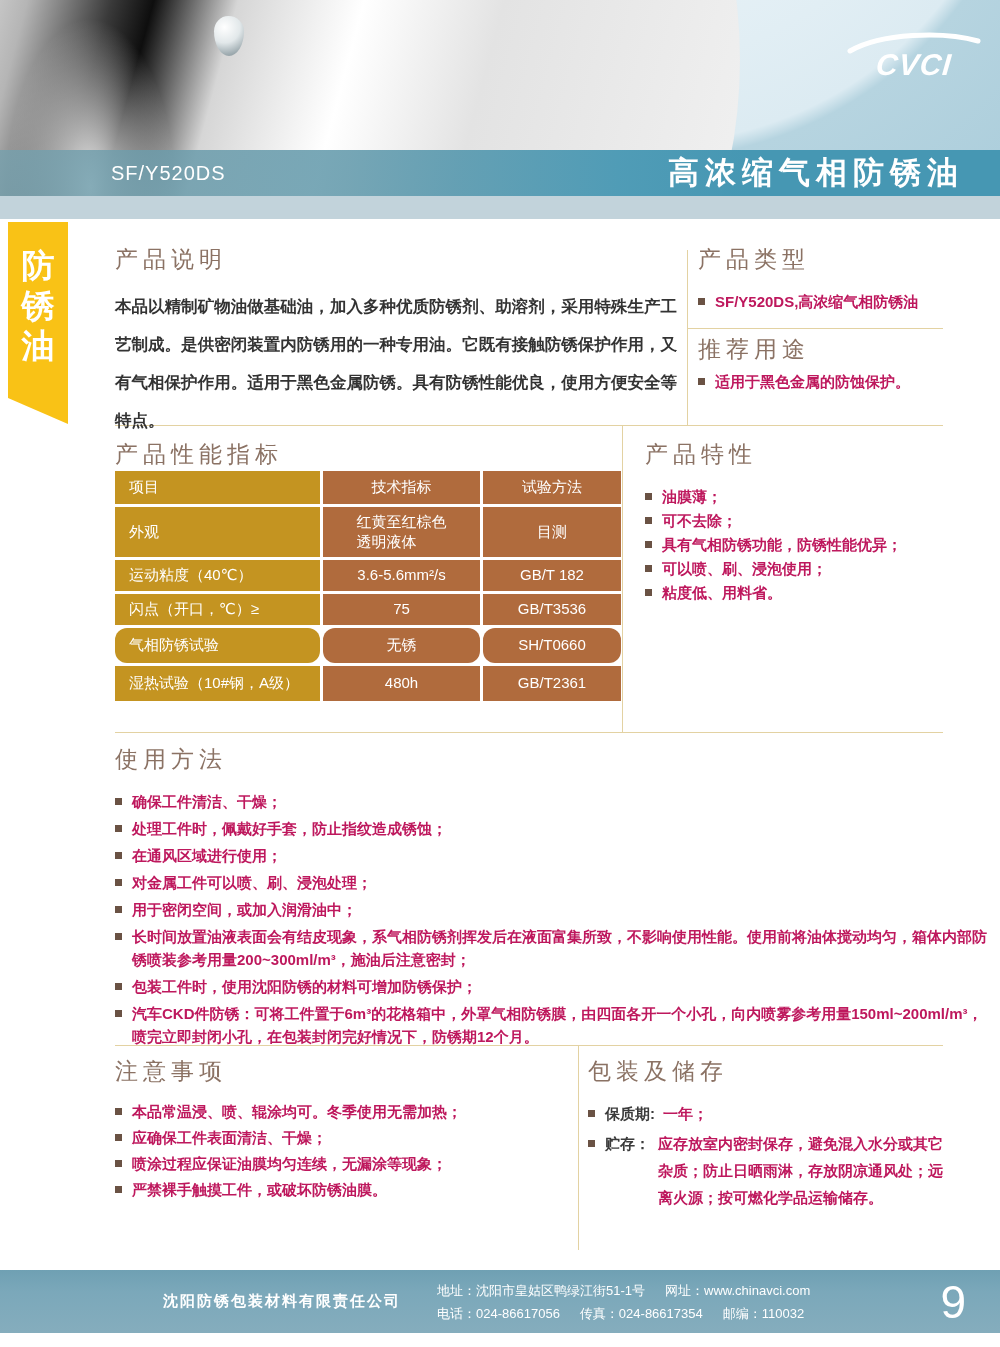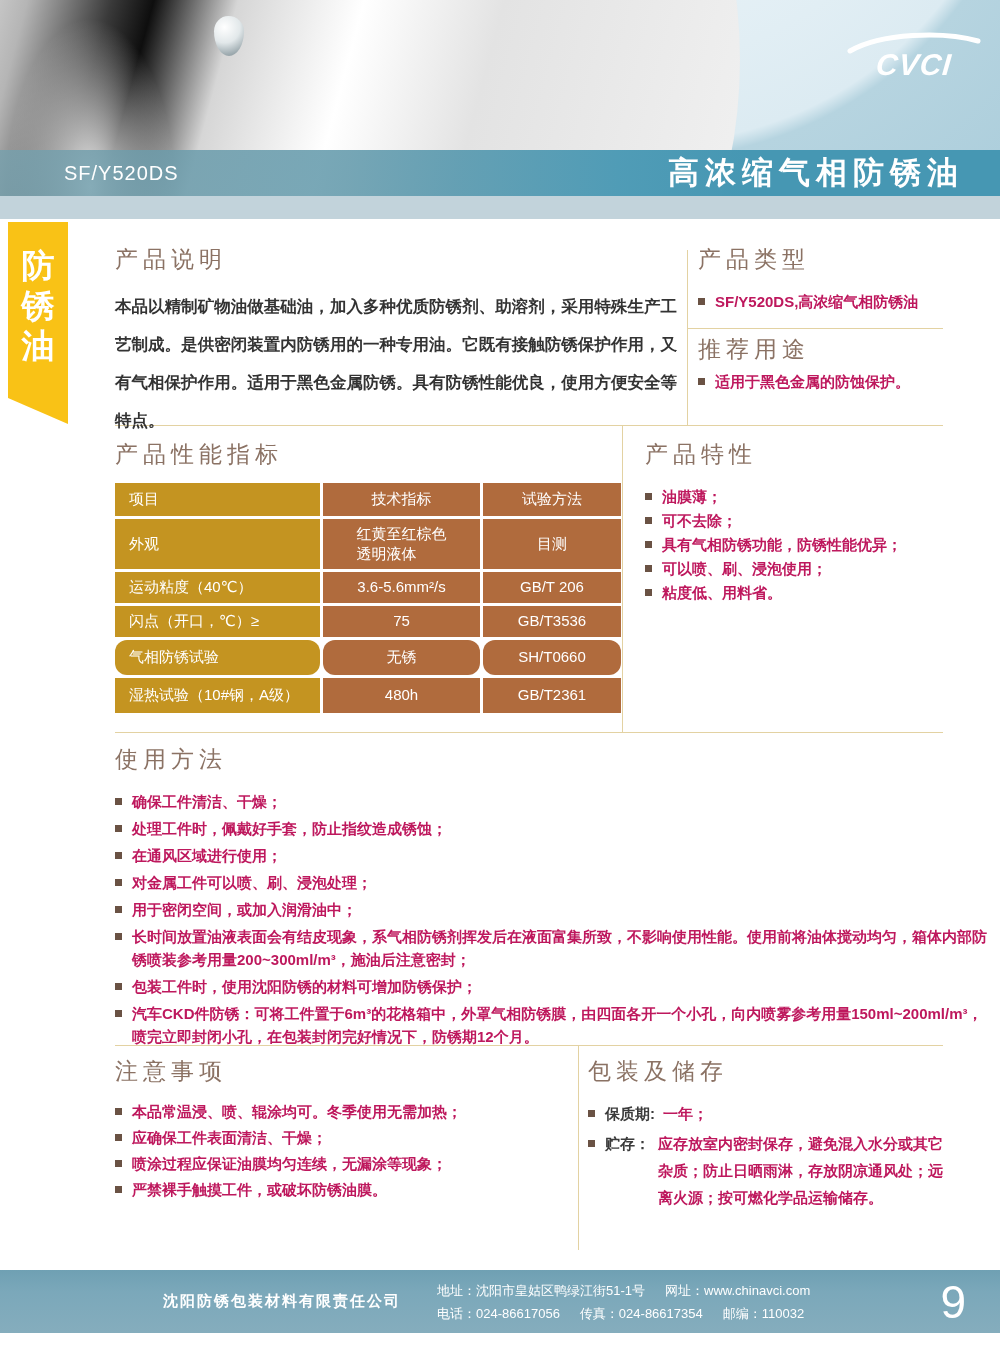--- a/index.html
+++ b/index.html
@@ -20,21 +20,21 @@
         #b5b5b5 38%,#3a3a3a 44%,#0e0e0e 47%,#d6d6d6 53%,#ffffff 62%,#e3e3e3 72%,#f5f5f5 100%);}
   .droplet{position:absolute;left:214px;top:16px;width:30px;height:40px;
     border-radius:48% 52% 50% 50%/38% 38% 62% 62%;
     background:radial-gradient(circle at 35% 28%,#ffffff 0%,#e2e8ea 45%,#9facb1 78%,#828e93 100%);}
   .logo{position:absolute;top:30px;right:16px;width:140px;text-align:center;}
   .logo svg{display:block;margin:0 auto;}
   .logo-text{display:block;color:#fff;font-style:italic;font-weight:bold;font-size:30px;
     letter-spacing:1px;line-height:1;margin-top:-4px;transform:skewX(-5deg);}
 
   .banner{position:absolute;left:0;top:150px;width:1000px;height:46px;box-sizing:border-box;
-    display:flex;align-items:center;justify-content:space-between;padding:0 36px 0 64px;
+    display:flex;align-items:center;justify-content:space-between;padding:0 36px 0 111px;
     background:linear-gradient(90deg,rgba(118,160,173,.82) 0%,rgba(96,152,170,.86) 35%,
       rgba(70,151,179,.94) 62%,#4697B3 75%,#4697B3 100%);}
   .banner-model{color:#fff;font-size:20px;letter-spacing:1px;}
   .banner-title{color:#fff;font-size:31px;font-weight:bold;letter-spacing:6px;}
   .subband{position:absolute;left:0;top:196px;width:1000px;height:23px;background:#C2D3DB;}
 
   
   .side-tab{position:absolute;left:8px;top:222px;width:60px;height:202px;background:#F9C216;
     clip-path:polygon(0 0,100% 0,100% 100%,0 calc(100% - 26px));
     display:flex;flex-direction:column;align-items:center;padding-top:24px;box-sizing:border-box;}
@@ -62,21 +62,21 @@
   .v1{left:687px;top:250px;height:175px;}
   .h1{left:687px;top:328px;width:256px;}
   .h2{left:115px;top:425px;width:828px;}
   .v2{left:622px;top:425px;height:307px;}
   .h3{left:115px;top:732px;width:828px;}
   .h4{left:115px;top:1045px;width:828px;}
   .v3{left:578px;top:1045px;height:205px;}
 
   
   .sec-perf{left:115px;top:441px;width:510px;}
-  .ptable{margin-top:14px;display:grid;grid-template-columns:205px 157px 138px;gap:3px;width:503px;}
+  .ptable{margin-top:2px;display:grid;grid-template-columns:205px 157px 138px;gap:3px;width:503px;}
   .cell{display:flex;align-items:center;justify-content:center;text-align:left;color:#fff;
     font-size:15px;padding:5px 4px;box-sizing:border-box;line-height:20px;}
   .c-left{justify-content:flex-start;text-align:left;padding-left:14px;}
   .gold{background:#C49421;}
   .terra{background:#B06B3D;}
   .spec{white-space:pre-line;}
   .r0{min-height:33px;} .r1{min-height:49px;} .r2{min-height:31px;}
   .r3{min-height:31px;} .r4{min-height:35px;border-radius:12px;} .r5{min-height:35px;}
 
   .sec-feat{left:645px;top:441px;width:302px;}
@@ -175,21 +175,21 @@
       <div class="cell terra r0">技术指标</div>
       <div class="cell terra r0">试验方法</div>
 
       <div class="cell gold c-left r1">外观</div>
       <div class="cell terra spec r1">红黄至红棕色
 透明液体</div>
       <div class="cell terra r1">目测</div>
 
       <div class="cell gold c-left r2">运动粘度（40℃）</div>
       <div class="cell terra r2">3.6-5.6mm²/s</div>
-      <div class="cell terra r2">GB/T 206</div>
+      <div class="cell terra r2">GB/T 182</div>
 
       <div class="cell gold c-left r3">闪点（开口，℃）≥</div>
       <div class="cell terra r3">75</div>
       <div class="cell terra r3">GB/T3536</div>
 
       <div class="cell gold c-left r4">气相防锈试验</div>
       <div class="cell terra r4">无锈</div>
       <div class="cell terra r4">SH/T0660</div>
 
       <div class="cell gold c-left r5">湿热试验（10#钢，A级）</div>

